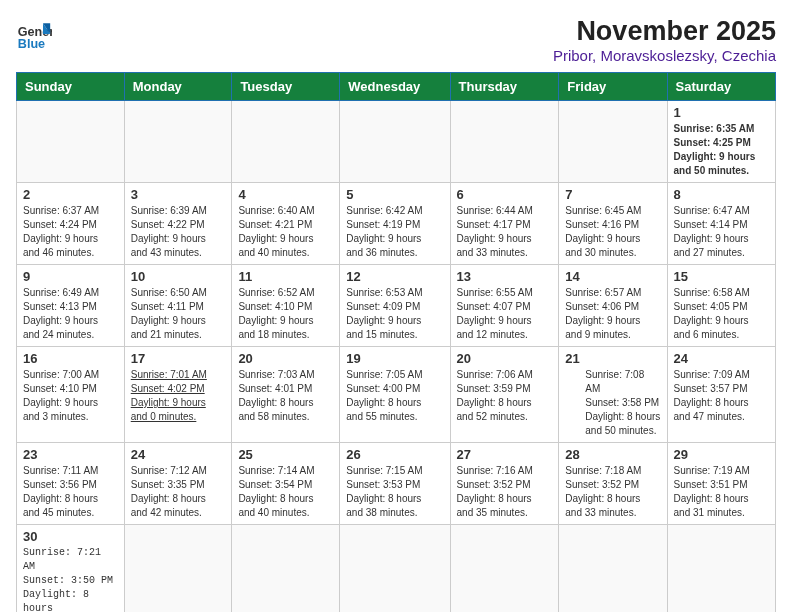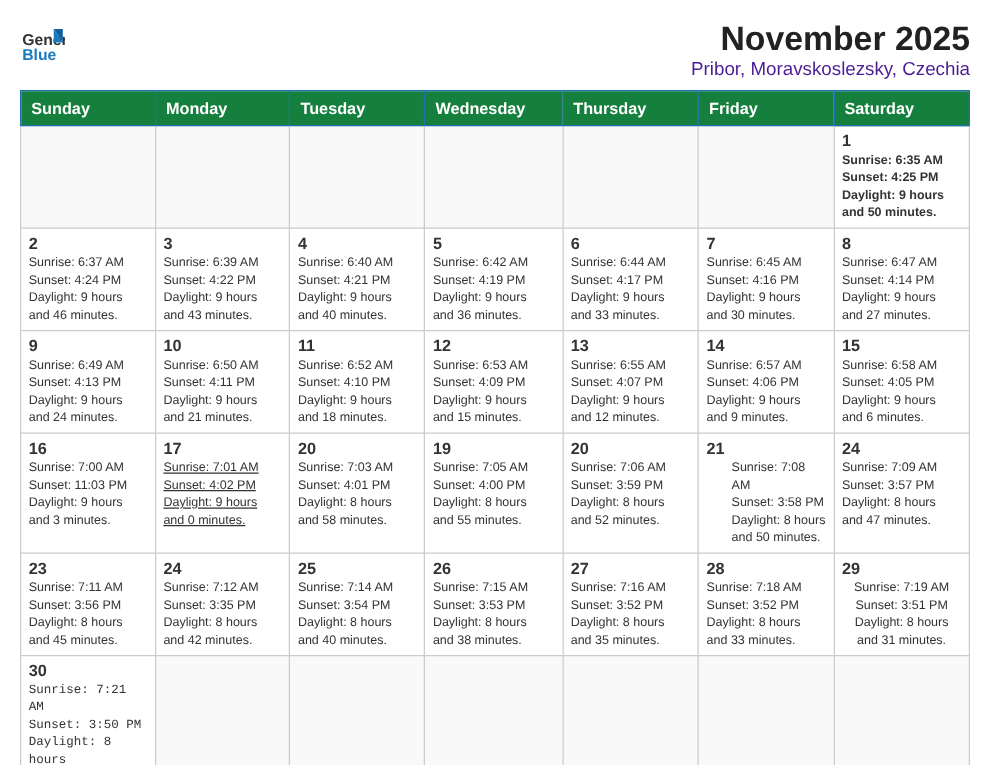--- a/index.html
+++ b/index.html
@@ -225,21 +225,21 @@
           <div class="cell-info" style="white-space: pre-line;">Sunrise: 6:58 AM
 Sunset: 4:05 PM
 Daylight: 9 hours
 and 6 minutes.</div>
         </td>
       </tr>
       <tr>
         <td>
           <span class="day-number">16</span>
           <div class="cell-info" style="white-space: pre-line;">Sunrise: 7:00 AM
-Sunset: 11:03 PM
+Sunset: 4:10 PM
 Daylight: 9 hours
 and 3 minutes.</div>
         </td>
         <td>
           <span class="day-number">17</span>
           <div class="cell-info" style="white-space: pre-line; text-decoration: underline;">Sunrise: 7:01 AM
 Sunset: 4:02 PM
 Daylight: 9 hours
 and 0 minutes.</div>
         </td>
@@ -317,21 +317,21 @@
         </td>
         <td>
           <span class="day-number">28</span>
           <div class="cell-info" style="white-space: pre-line;">Sunrise: 7:18 AM
 Sunset: 3:52 PM
 Daylight: 8 hours
 and 33 minutes.</div>
         </td>
         <td>
           <span class="day-number">29</span>
-          <div class="cell-info" style="white-space: pre-line; text-align: center;">Sunrise: 7:19 AM
+          <div class="cell-info" style="white-space: pre-line;">Sunrise: 7:19 AM
 Sunset: 3:51 PM
 Daylight: 8 hours
 and 31 minutes.</div>
         </td>
       </tr>
       <tr class="last-row">
         <td>
           <span class="day-number">30</span>
           <div class="cell-info" style="white-space: pre-line; font-family: Liberation Mono, monospace;">Sunrise: 7:21 AM
 Sunset: 3:50 PM

